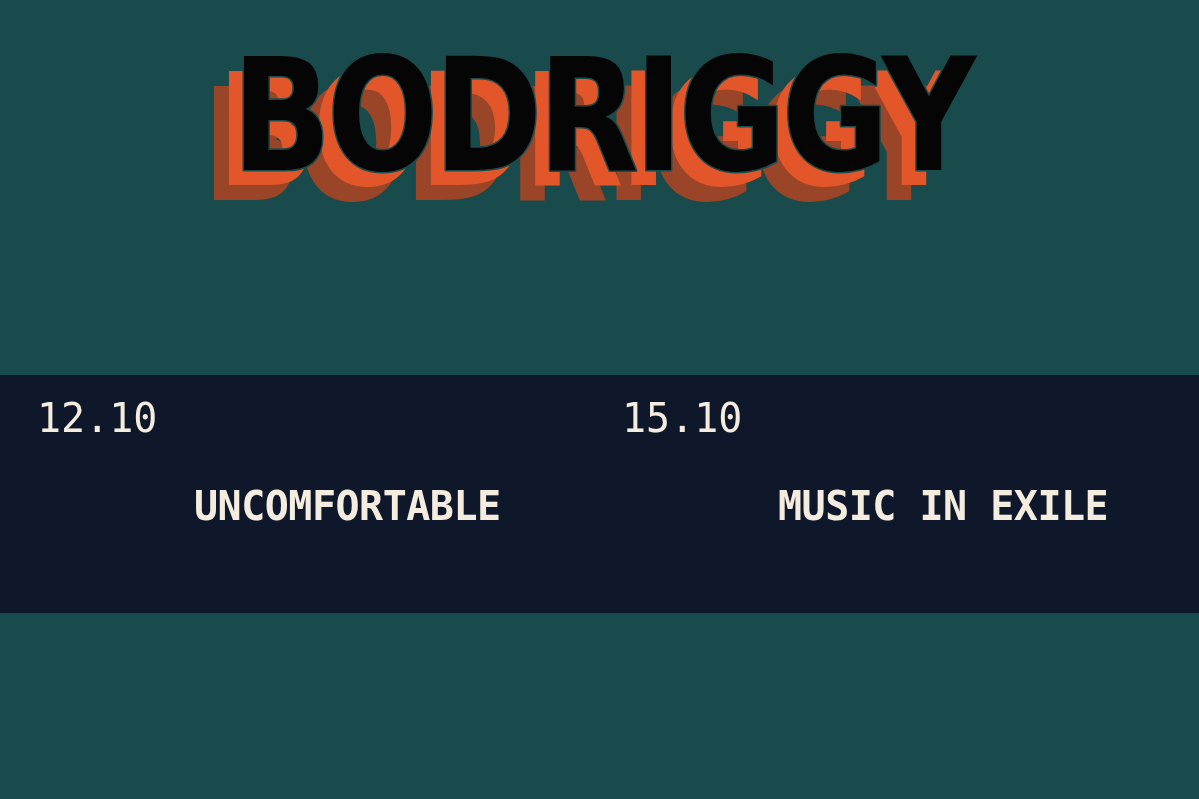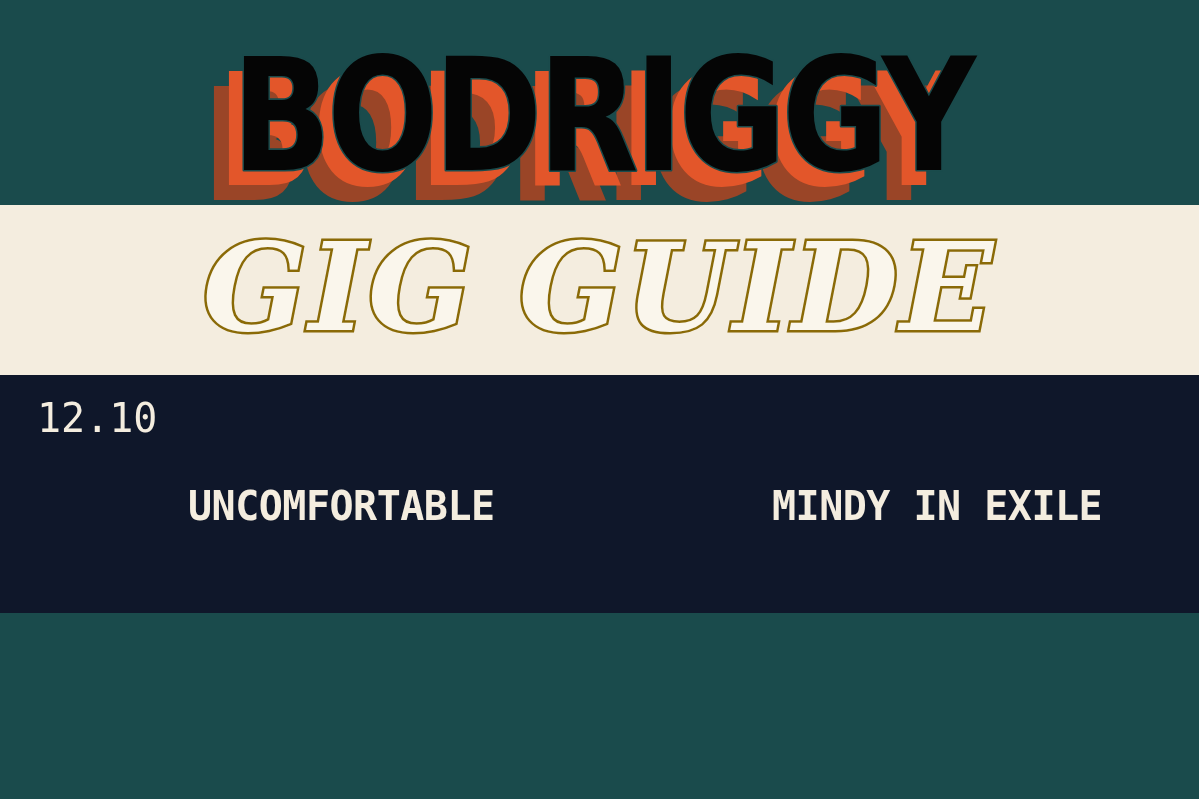--- a/index.html
+++ b/index.html
@@ -99,21 +99,21 @@
     color: #f4eddf;
     font-family: "DejaVu Sans Mono", monospace;
     font-size: 40px;
     font-weight: 700;
     line-height: 44px;
     letter-spacing: -0.5px;
     white-space: pre;
   }
   .col-left .entry-acts  { margin-left: 151px; }
   .col-right .entry-acts { margin-left: 150px; }
-  .act-line { display: block; white-space: pre; }
+  .act-line { display: block; white-space: pre; margin-left: 6px; }
 </style>
 </head>
 <body>
 
 <div class="poster">
 
   <div class="header-band">
     <div class="logo-wrap">
       <svg class="logo-svg" width="1199" height="205" viewBox="0 0 1199 205">
         <defs>
@@ -130,44 +130,40 @@
           </g>
 
           <g fill="#050505" stroke="#1a4b4c" stroke-width="3" stroke-linejoin="round" paint-order="stroke fill">
             <text x="232" y="160" font-family="'DejaVu Sans','Liberation Sans',sans-serif" font-size="148" font-weight="700" letter-spacing="-4" transform="scale(1.0,1.06)" style="font-stretch:condensed" textLength="740" lengthAdjust="spacingAndGlyphs">BODRIGGY</text>
           </g>
         </g>
       </svg>
     </div>
   </div>
 
-  <div class="cream-band">
-    <svg class="gigguide-svg" width="1199" height="170" viewBox="0 0 1199 170">
-      <text x="599" y="125" text-anchor="middle" font-family="'DejaVu Serif','Liberation Serif',serif" font-size="122" font-weight="700" font-style="italic" letter-spacing="2" fill="#faf6ec" stroke="#8a6a07" stroke-width="5" paint-order="stroke fill">GIG GUIDE</text>
-    </svg>
-  </div>
 
   <div class="listings">
 
     <div class="col col-left">
 
       <div class="entry" style="margin-top:21px;">
         <div class="entry-date">12.10</div>
         <div class="entry-acts">
           <span class="act-line">UNCOMFORTABLE</span>
         </div>
       </div>
 
     </div>
 
     <div class="col col-right">
 
       <div class="entry" style="margin-top:21px;">
+        <div class="entry-date">15.10</div>
         <div class="entry-acts">
-          <span class="act-line">MINDY IN EXILE</span>
+          <span class="act-line">MUSIC IN EXILE</span>
           
           
           
           
           
         </div>
       </div>
 
     </div>
 

